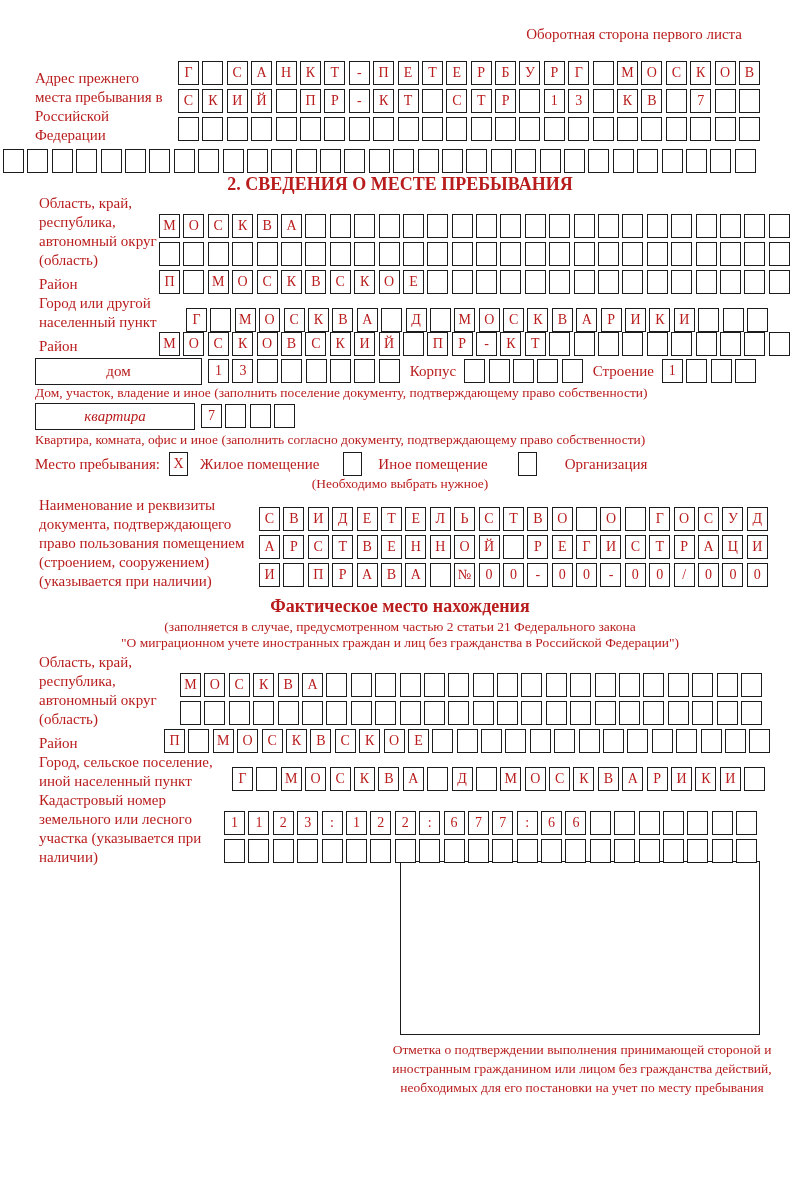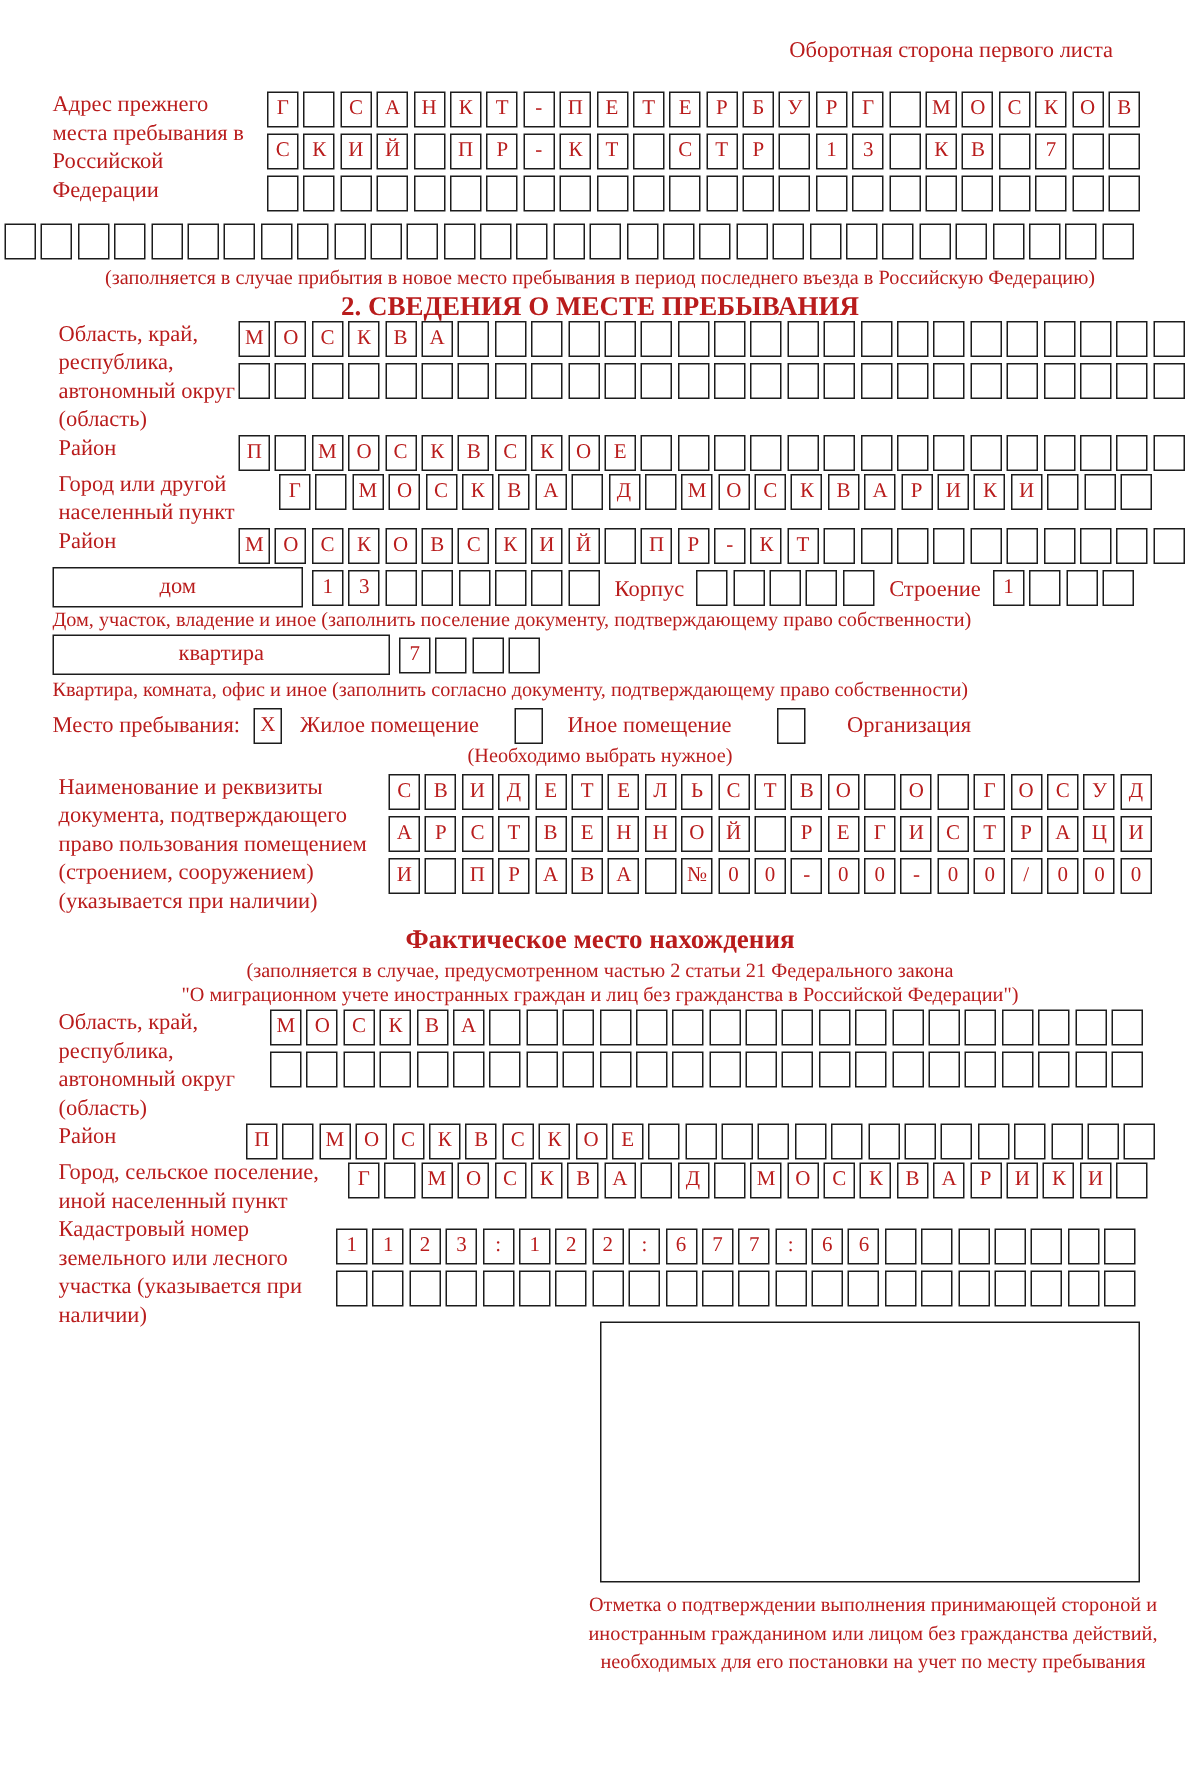--- a/index.html
+++ b/index.html
@@ -1,19 +1,19 @@
 <!DOCTYPE html>
 <html><head>
 <meta charset="utf-8">
 <style>
   html,body{margin:0;padding:0;background:#fff;}
   .page{position:relative;width:800px;height:1180px;background:#fff;overflow:hidden;
         font-family:"Liberation Serif","DejaVu Serif",serif;color:#b91c1c;font-size:15px;}
   .hdr-note{margin:26px 58px 0 0;text-align:right;font-size:15px;}
-  .flexrow{display:flex;align-items:flex-start;}
+  .flexrow{display:flex;align-items:flex-end;}
   .lbl{font-size:15px;line-height:19px;}
   .rows > .cells{margin-bottom:4px;}
   .cells{display:flex;column-gap:3.4px;}
   .cell{width:21px;height:24px;box-sizing:border-box;border:1.6px solid #1c1c1c;
         display:flex;align-items:center;justify-content:center;
         font-size:14px;line-height:1;background:#fff;}
   .widebox{box-sizing:border-box;border:1.6px solid #1c1c1c;height:27px;display:flex;
            align-items:center;justify-content:center;font-size:15px;}
   .caption{font-size:13.5px;line-height:16px;}
   .center{text-align:center;}
@@ -24,23 +24,23 @@
   .addr-block{margin:18px 0 0 35px;}
   .addr-lbl{width:143px;flex:0 0 143px;padding-right:6px;box-sizing:border-box;}
   .fullrow{margin:4px 0 0 3px;}
   .top-caption{margin-top:4px;}
   .h2{margin-top:2px;}
   .field{margin-left:39px;}
   .lblw-oblast{width:120px;flex:0 0 120px;}
   .lblw-raion{width:120px;flex:0 0 120px;}
   .lblw-gorod{width:147px;flex:0 0 147px;}
   .lblw-ulitsa{width:120px;flex:0 0 120px;}
-  .dom-row{margin-left:35px;align-items:center;}
+  .dom-row{margin-left:35px;align-items:flex-start;}
   .dom-box{width:167px;}
-  .kv-box{width:225px;}
+  .kv-box{width:160px;font-style:italic;}
   .inline-lbl{padding:4px 8px 0 10px;white-space:nowrap;}
   .cap-left{margin-left:35px;}
   .stay-row{margin:4px 0 0 35px;display:flex;align-items:center;}
   .stay-row .t{white-space:nowrap;}
   .doc-block{margin-top:4px;}
   .doc-lbl{width:220px;flex:0 0 220px;padding-right:10px;box-sizing:border-box;}
   .h3{margin-top:6px;}
   .fact-notes{margin-top:3px;}
   .lblw-foblast{width:141px;flex:0 0 141px;}
   .lblw-fraion{width:125px;flex:0 0 125px;}
@@ -168,21 +168,20 @@
       <div class="cell"></div>
       <div class="cell"></div>
       <div class="cell"></div>
       <div class="cell"></div>
       <div class="cell"></div>
       <div class="cell"></div>
       <div class="cell"></div>
       <div class="cell"></div>
       <div class="cell"></div>
     </div>
-  <div class="caption center top-caption">(заполняется в случае прибытия в новое место пребывания в период последнего въезда в Российскую Федерацию)</div>
 
   <div class="sec-title h2">2. СВЕДЕНИЯ О МЕСТЕ ПРЕБЫВАНИЯ</div>
 
   <div class="flexrow field">
     <div class="lbl lblw-oblast">Область, край, республика, автономный округ (область)</div>
     <div class="rows">
       <div class="cells">
           <div class="cell">М</div>
           <div class="cell">О</div>
           <div class="cell">С</div>

